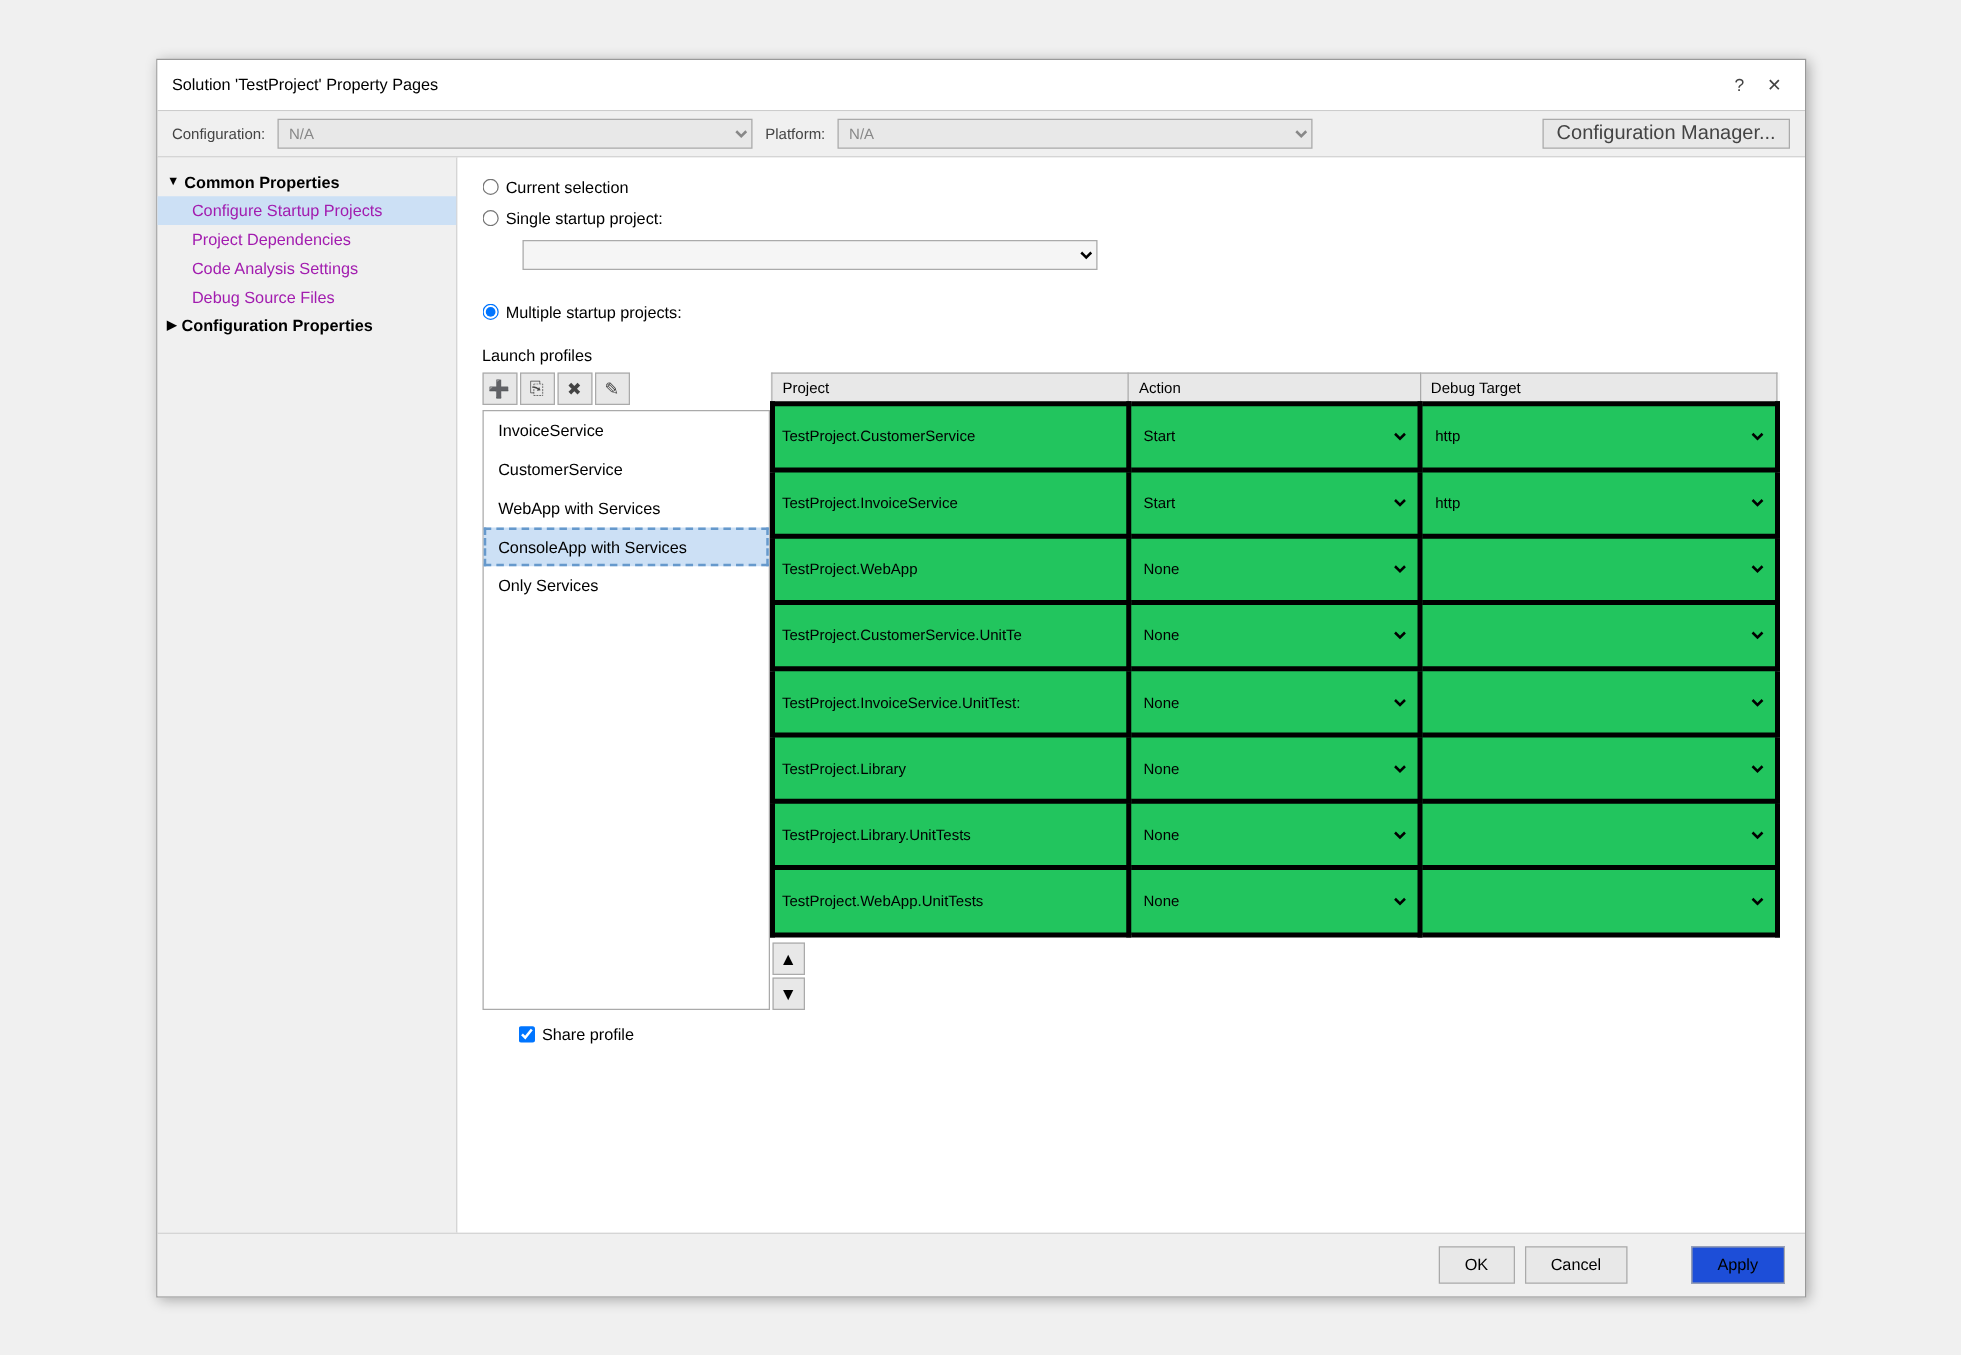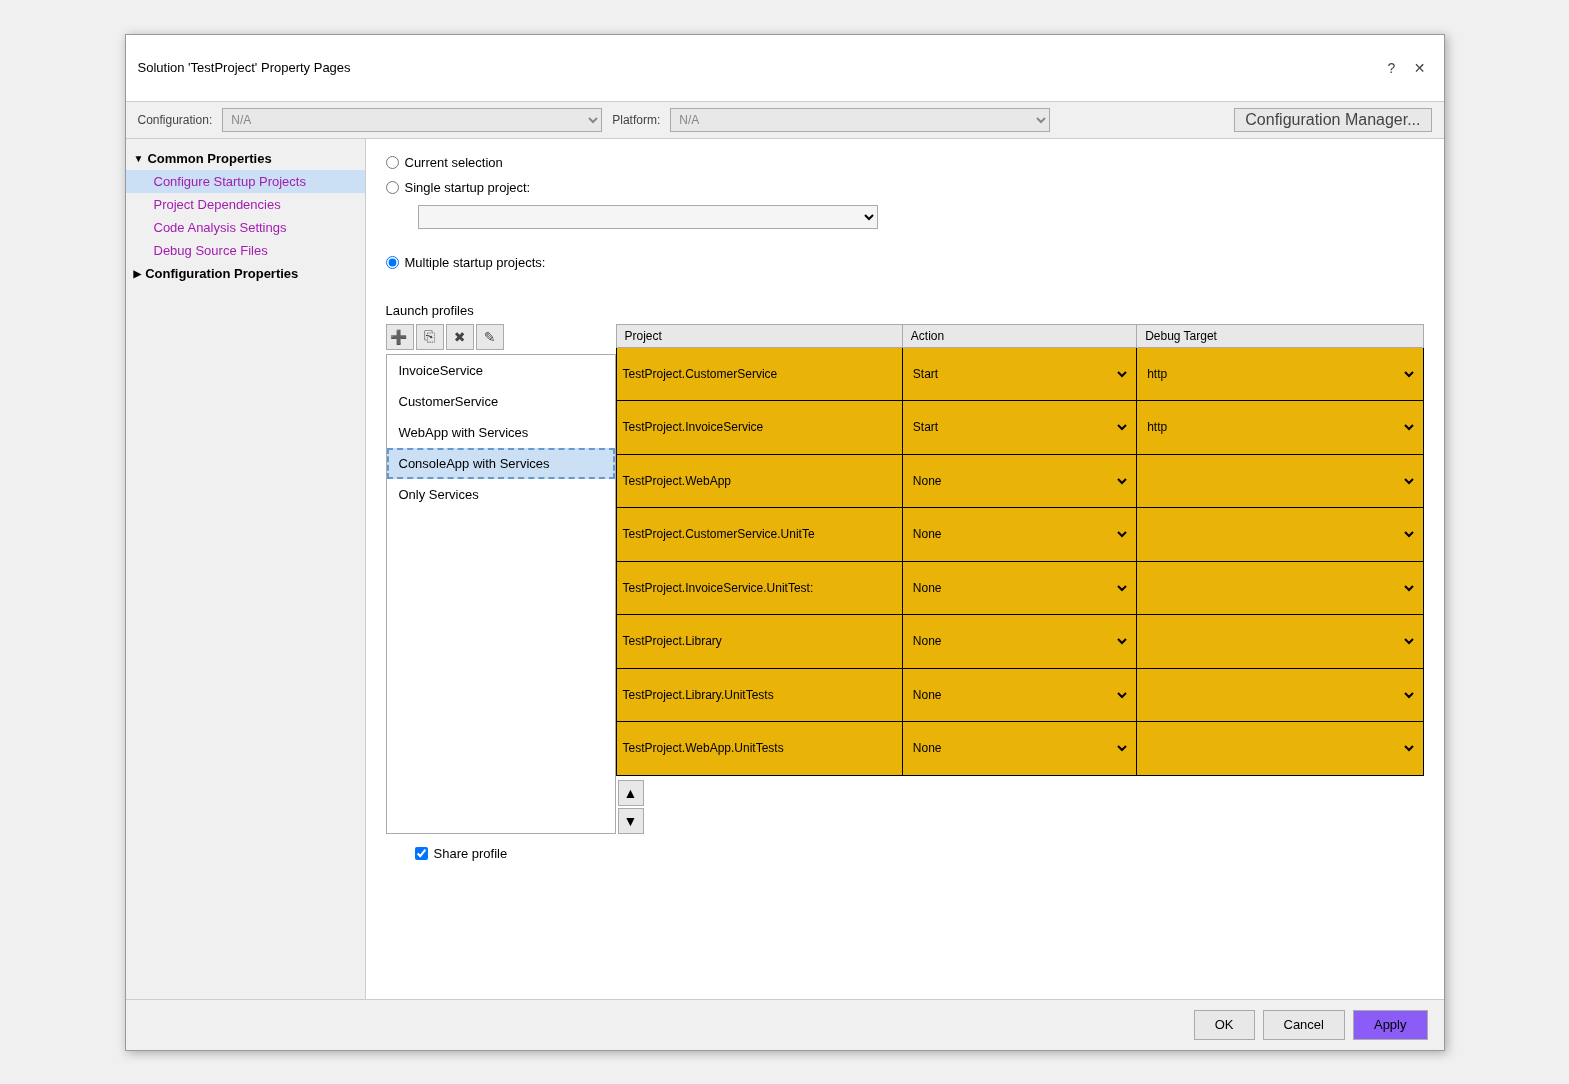--- a/index.html
+++ b/index.html
@@ -16,21 +16,21 @@
       width: 1320px;
       background: #f0f0f0;
       border: 1px solid #999;
       box-shadow: 2px 2px 10px rgba(0,0,0,0.3);
     }
     .titlebar {
       background: #fff;
       display: flex;
       align-items: center;
       justify-content: space-between;
-      padding: 21px 12px;
+      padding: 8px 12px;
       border-bottom: 1px solid #ccc;
     }
     .titlebar-title {
       font-size: 13px;
       color: #000;
     }
     .titlebar-buttons {
       display: flex;
       gap: 4px;
     }
@@ -111,21 +111,21 @@
     .content-area {
       flex: 1;
       padding: 16px 20px;
       background: #fff;
       overflow-y: auto;
     }
     .radio-group {
       display: flex;
       flex-direction: column;
       gap: 10px;
-      margin-bottom: 33px;
+      margin-bottom: 20px;
     }
     .radio-row {
       display: flex;
       align-items: center;
       gap: 6px;
     }
     .radio-row input[type=radio] { cursor: pointer; }
     .radio-label { font-size: 13px; cursor: pointer; }
     .single-select-row {
       display: flex;
@@ -202,23 +202,23 @@
       font-size: 12px;
     }
     .project-table th {
       background: #e8e8e8;
       border: 1px solid #aaa;
       padding: 4px 8px;
       text-align: left;
       font-weight: 400;
     }
     .project-table td {
-      border: 1px solid #000000;
+      border: 4px solid #000000;
       padding: 2px 6px;
-      background: #eab308;
+      background: #22c55e;
       height: 28px;
     }
     .project-table td select {
       width: 100%;
       height: 24px;
       border: none;
       background: transparent;
       font-size: 12px;
       cursor: pointer;
     }
@@ -258,21 +258,22 @@
     .footer-btn {
       height: 30px;
       padding: 0 20px;
       border: 1px solid #aaa;
       background: #e8e8e8;
       font-size: 13px;
       cursor: pointer;
       color: #000;
     }
     .footer-btn.apply {
-      background: #8b5cf6;
+      background: #1d4ed8;
+      margin-left: 43px;
     }
     .col-project { width: 220px; }
     .col-action { width: 180px; }
     .col-debug { width: 220px; }
   </style>
 </head>
 <body>
 
 <div class="dialog">
 

